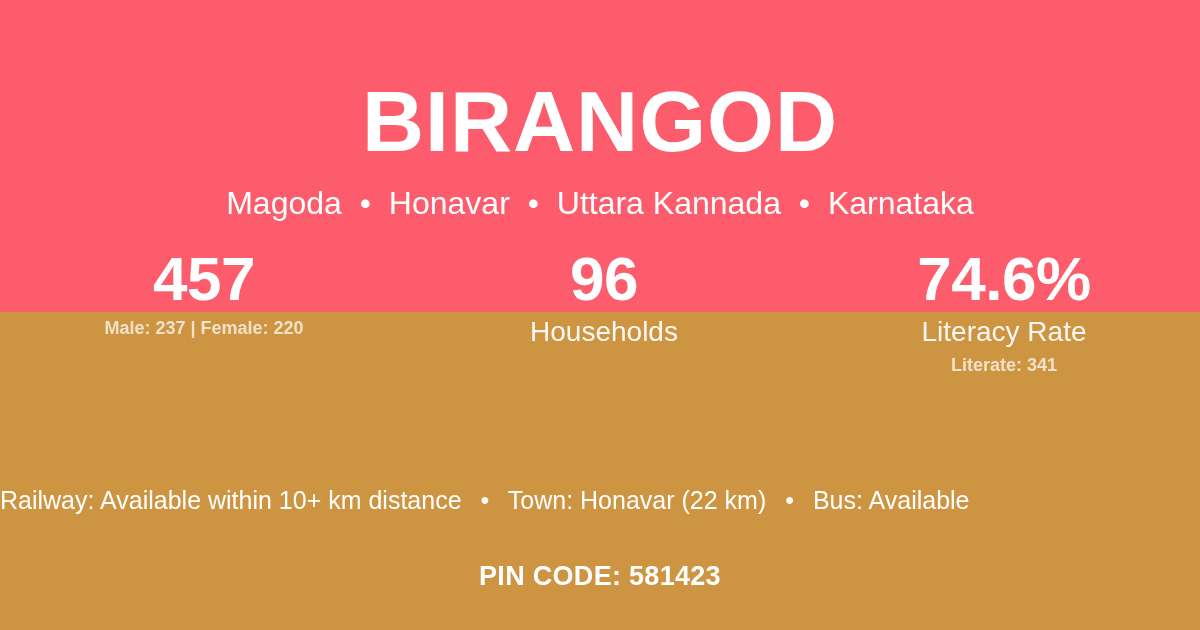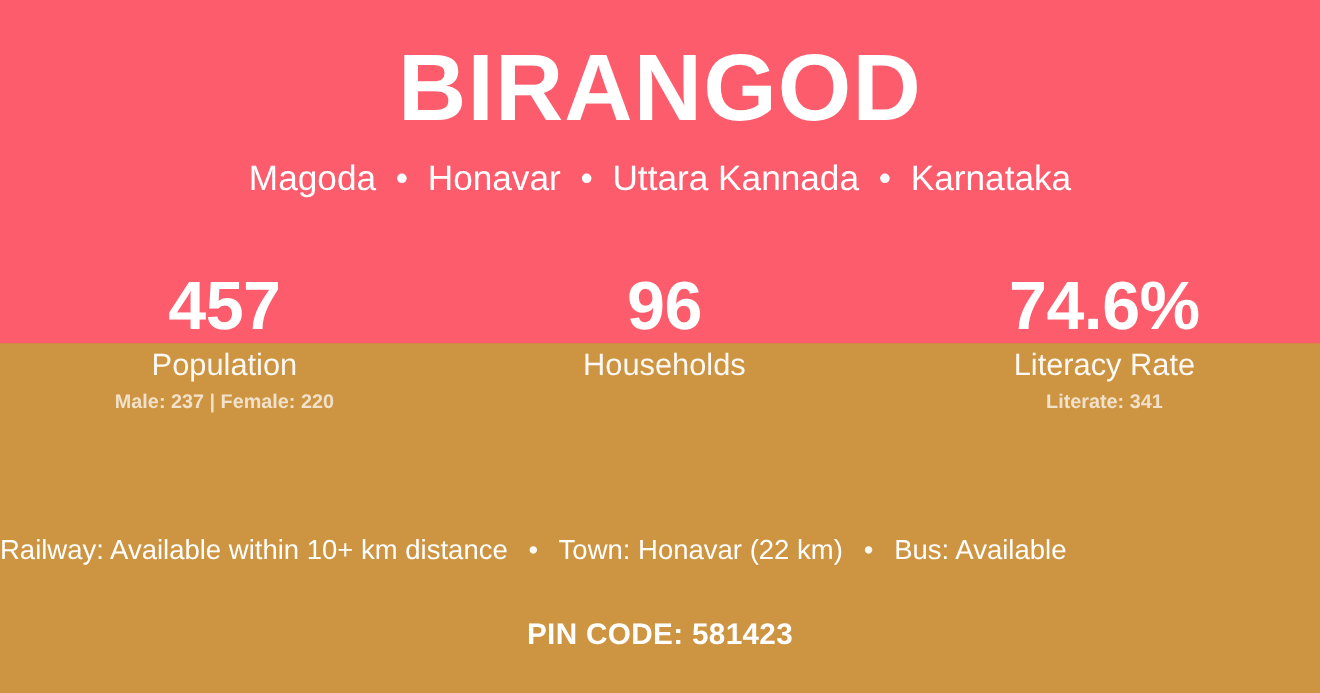--- a/index.html
+++ b/index.html
@@ -37,21 +37,21 @@
   
   .header {
     position: absolute;
     top: 0;
     left: 0;
     width: 1200px;
     text-align: center;
   }
 
   .village-title {
-    margin-top: 37px;
+    margin-top: 78px;
     font-size: 86px;
     font-weight: 700;
     line-height: 1;
     color: #ffffff;
     letter-spacing: 1px;
   }
 
   .village-location {
     margin-top: 22px;
     font-size: 32px;
@@ -170,21 +170,20 @@
       <span>Uttara Kannada</span>
       <span class="loc-sep">•</span>
       <span>Karnataka</span>
     </div>
   </div>
 
   <div class="stats-row">
 
     <div class="stat">
       <div class="stat-value">457</div>
-      <div class="stat-label">Population</div>
       <div class="stat-detail">Male: 237 | Female: 220</div>
     </div>
 
     <div class="stat">
       <div class="stat-value">96</div>
       <div class="stat-label">Households</div>
     </div>
 
     <div class="stat">
       <div class="stat-value">74.6%</div>

